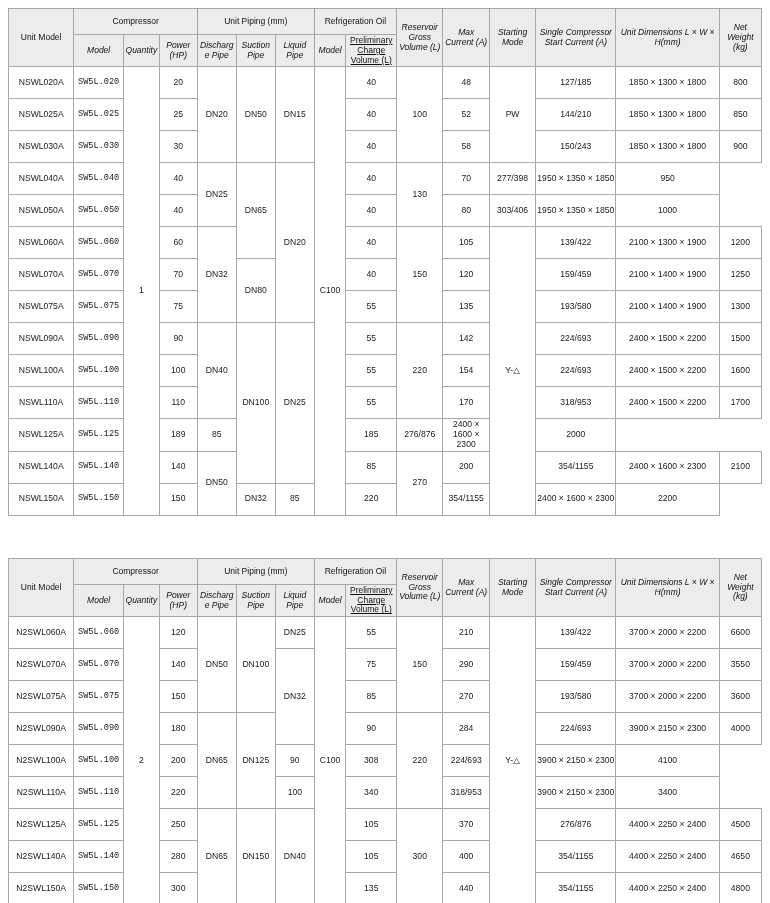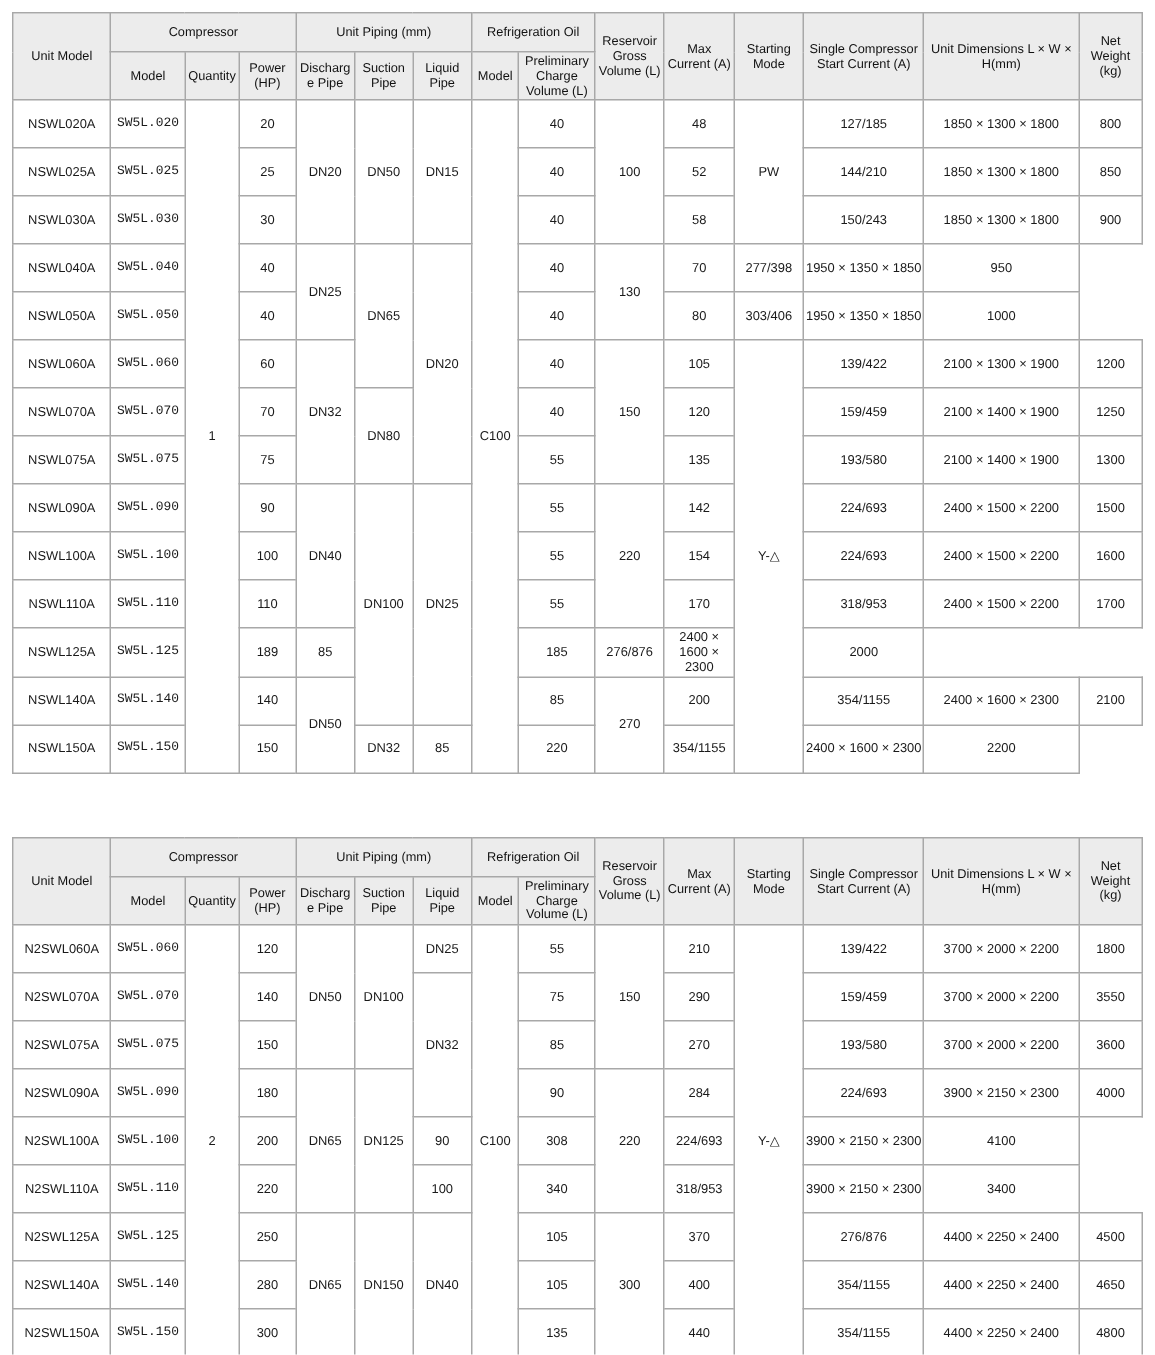--- a/index.html
+++ b/index.html
@@ -41,22 +41,22 @@
     font-size: 8.5px;
     color: #111;
   }
   table.spec tbody td {
     background: #ffffff;
     height: 29px;
     font-size: 8.6px;
   }
   .hdr-tall { height: 23px; }
   .hdr-sub { height: 26px; }
-  .small-hdr { font-size: 7.4px; line-height: 1.05; }
-  .tiny-hdr { font-size: 6.4px; line-height: 1.0; }
+  .small-hdr { font-size: 7.4px; line-height: 1.05; font-style: italic; }
+  .tiny-hdr { font-size: 6.4px; line-height: 1.0; text-decoration: underline; }
   .model-col { text-align: center; font-family: Liberation Mono, monospace; }
   .gap { height: 42px; }
 </style>
 </head>
 <body>
 
 <div class="page">
 
   <table class="spec">
     <colgroup>
@@ -334,21 +334,21 @@
         <td rowspan="3">DN50</td>
         <td rowspan="3">DN100</td>
         <td>DN25</td>
         <td rowspan="9">C100</td>
         <td>55</td>
         <td rowspan="3">150</td>
         <td>210</td>
         <td rowspan="9">Y-△</td>
         <td>139/422</td>
         <td>3700 × 2000 × 2200</td>
-        <td>1800</td>
+        <td>6600</td>
       </tr>
 
       <tr>
         <td>N2SWL070A</td>
         <td class="model-col">SW5L.070</td>
         <td>140</td>
         <td rowspan="3">DN32</td>
         <td>75</td>
         <td>290</td>
         <td>159/459</td>

